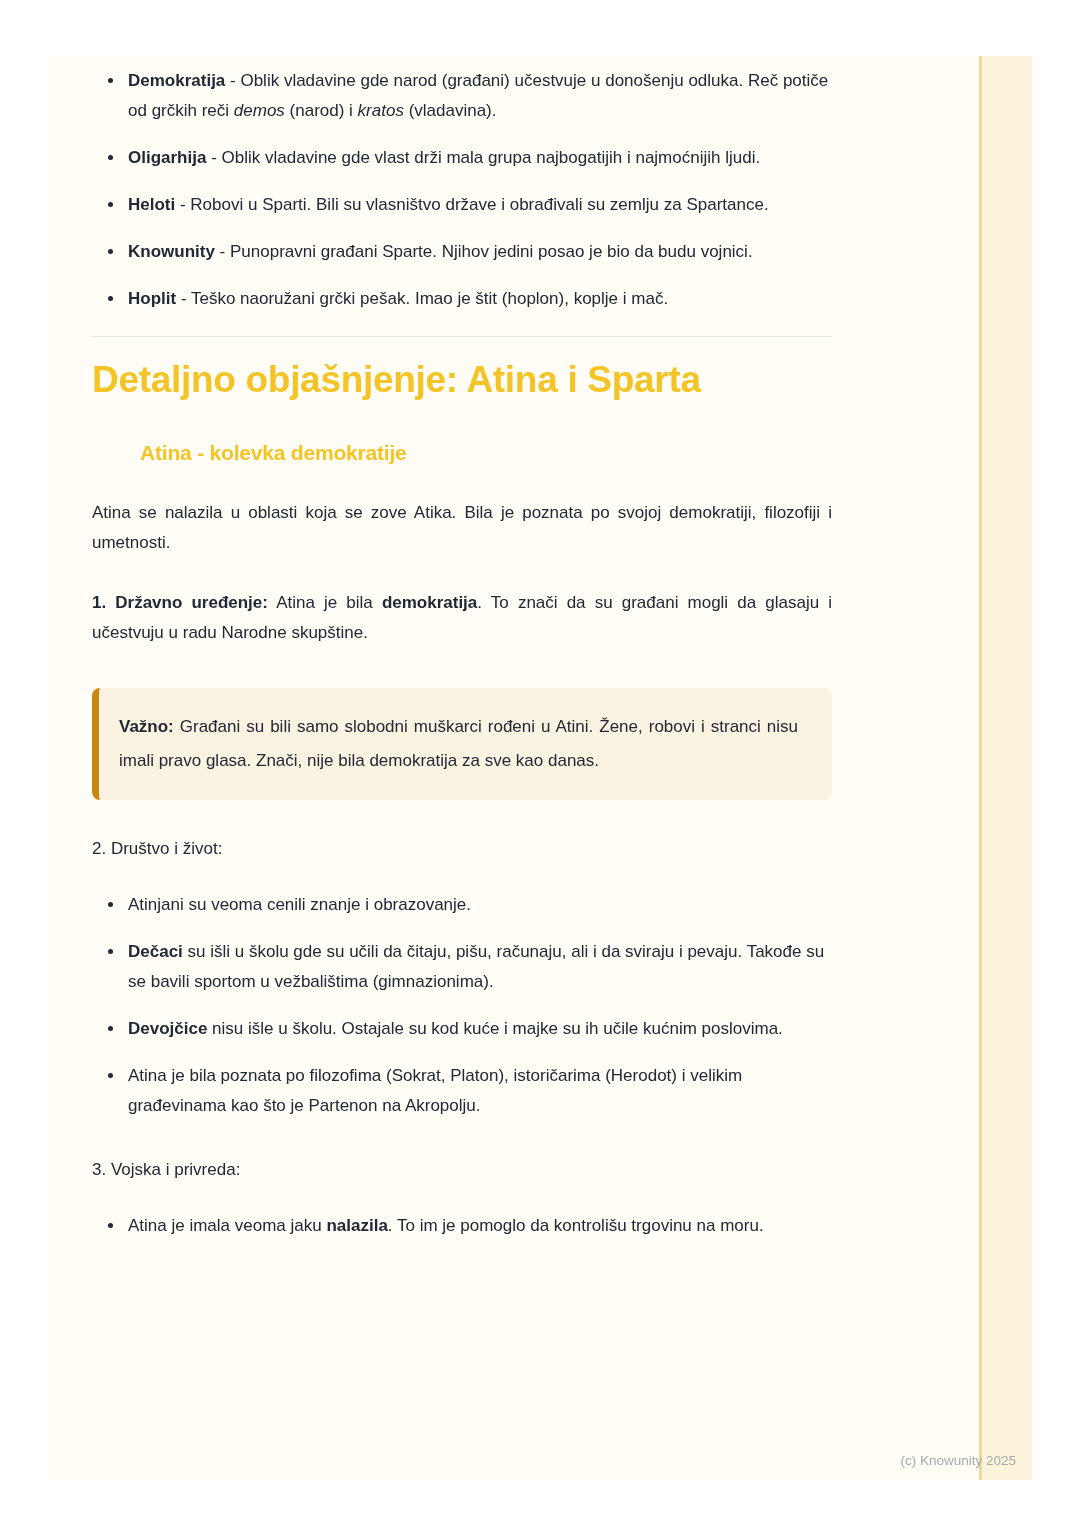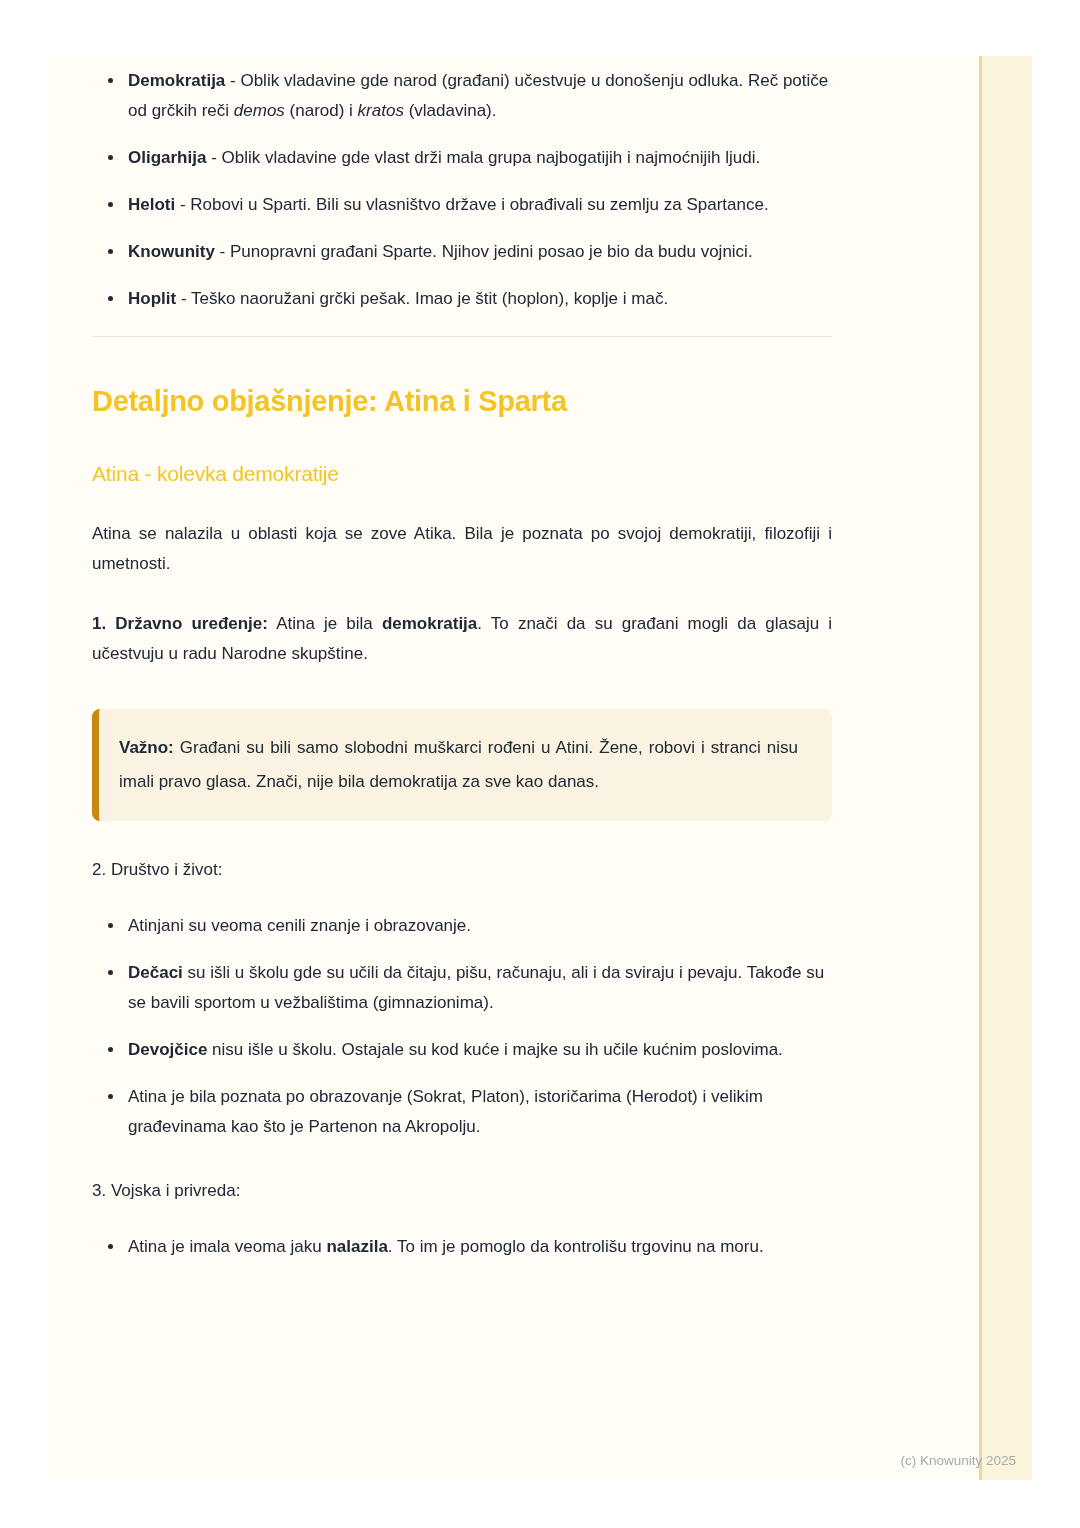--- a/index.html
+++ b/index.html
@@ -53,34 +53,35 @@
     padding-left:3px;
     margin-bottom:17px;
   }
   li:last-child{margin-bottom:0;}
   .divider{
     border:none;
     border-top:1px solid var(--divider);
     margin-top:22px;
   }
   h1{
-    margin-top:46px;
-    font-size:29px;
+    margin-top:25px;
+    font-size:37px;
     line-height:36px;
     font-weight:700;
     letter-spacing:-0.3px;
     color:var(--accent-gold);
   }
   h2{
     margin-top:42px;
     font-size:21px;
     line-height:26px;
-    font-weight:400;
+    font-weight:700;
     letter-spacing:-0.2px;
     color:var(--accent-gold);
+    margin-left:48px;
   }
   .para{
     margin-top:30px;
     text-align:justify;
   }
   .para.first{margin-top:32px;}
   .callout{
     margin-top:40px;
     background:var(--callout-bg);
     border-left:7px solid var(--callout-border);
@@ -137,21 +138,21 @@
     <div class="callout">
       <p class="callout-text"><span class="b">Važno:</span><span> Građani su bili samo slobodni muškarci rođeni u Atini. Žene, robovi i stranci nisu imali pravo glasa. Znači, nije bila demokratija za sve kao danas.</span></p>
     </div>
 
     <p class="subheading">2. Društvo i život:</p>
 
     <ul class="bullets">
         <li><span>Atinjani su veoma cenili znanje i obrazovanje.</span></li>
         <li><span class="b">Dečaci</span><span> su išli u školu gde su učili da čitaju, pišu, računaju, ali i da sviraju i pevaju. Takođe su se bavili sportom u vežbalištima (gimnazionima).</span></li>
         <li><span class="b">Devojčice</span><span> nisu išle u školu. Ostajale su kod kuće i majke su ih učile kućnim poslovima.</span></li>
-        <li><span>Atina je bila poznata po obrazovanje (Sokrat, Platon), istoričarima (Herodot) i velikim građevinama kao što je Partenon na Akropolju.</span></li>
+        <li><span>Atina je bila poznata po filozofima (Sokrat, Platon), istoričarima (Herodot) i velikim građevinama kao što je Partenon na Akropolju.</span></li>
       </ul>
 
     <p class="subheading">3. Vojska i privreda:</p>
 
     <ul class="bullets">
         <li><span>Atina je imala veoma jaku </span><span class="b">nalazila</span><span>. To im je pomoglo da kontrolišu trgovinu na moru.</span></li>
       </ul>
 
   </div>
 

